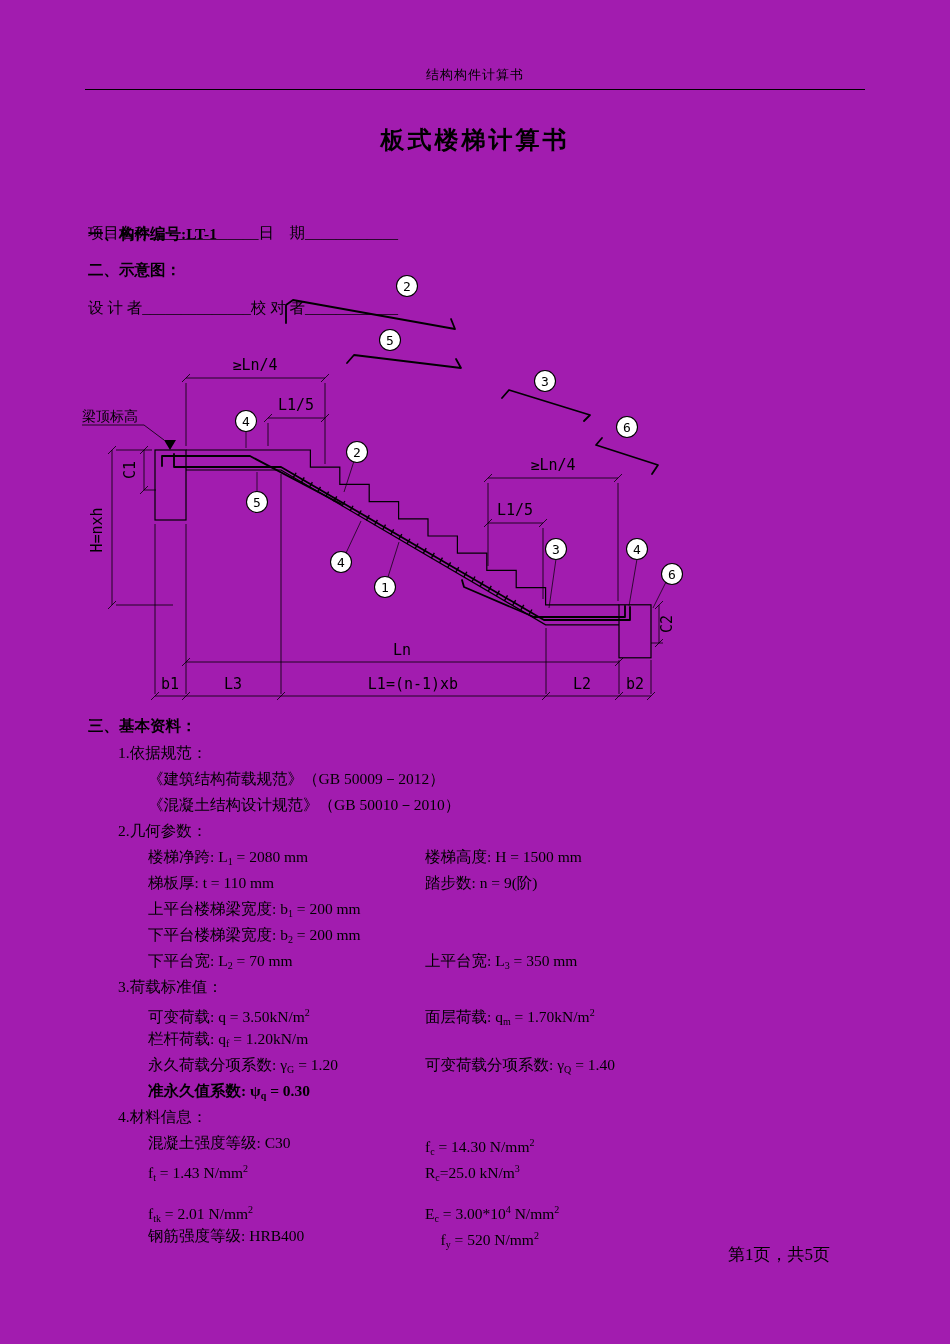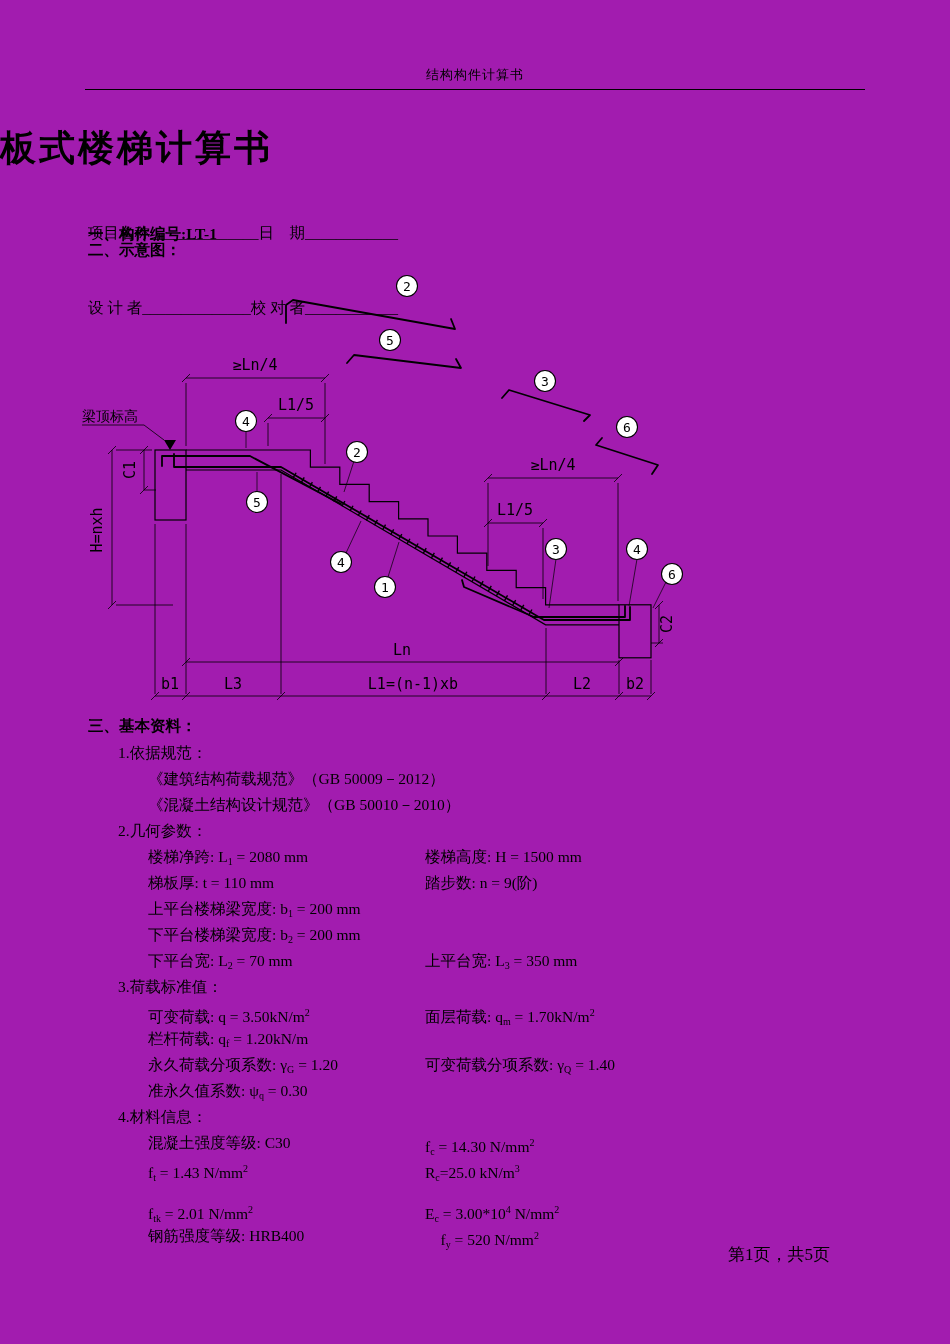--- a/index.html
+++ b/index.html
@@ -5,28 +5,28 @@
   html,body{margin:0;padding:0;background:#ffffff;}
   .page{
     position:relative;width:950px;height:1344px;background:#a21caf;color:#000;
     font-family:"Liberation Serif","DejaVu Serif",serif;overflow:hidden;
   }
   .doc-header{
     position:absolute;top:66px;left:85px;right:85px;text-align:center;
     font-size:13px;letter-spacing:1px;border-bottom:1.5px solid #000;padding-bottom:5px;
   }
   .doc-title{
-    position:absolute;top:124px;left:0;width:100%;text-align:left;
-    font-size:36px;font-weight:bold;letter-spacing:3px;
+    position:absolute;top:124px;left:0;width:100%;text-align:center;
+    font-size:24px;font-weight:bold;letter-spacing:3px;
   }
   .form-block{
     position:absolute;top:170px;left:88px;font-size:15.5px;line-height:25px;white-space:pre;
   }
   .sec{position:absolute;left:88px;font-weight:bold;font-size:15.5px;}
-  .sec1{top:224px;} .sec2{top:240px;} .sec3{top:716px;}
+  .sec1{top:224px;} .sec2{top:260px;} .sec3{top:716px;}
   .diagram{position:absolute;top:268px;left:78px;}
   .content{position:absolute;top:740px;left:88px;width:790px;font-size:15.5px;}
   .row{height:26px;line-height:26px;white-space:pre;}
   .row .left{display:inline-block;vertical-align:top;}
   .row.two .left{width:277px;}
   .row .right{display:inline-block;vertical-align:top;}
   .s-sub{font-size:10px;vertical-align:-3px;}
   .s-sup{font-size:10px;vertical-align:6px;}
   .footer{position:absolute;top:1243px;right:120px;font-size:17px;}
   
@@ -252,21 +252,21 @@
       <div class="row" style="padding-left: 30px;"><span class="left"><span>2.几何参数：</span></span></div>
       <div class="row two" style="padding-left: 60px;"><span class="left"><span>楼梯净跨: L</span><span class="s-sub">1</span><span> = 2080 mm</span></span><span class="right"><span>楼梯高度: H = 1500 mm</span></span></div>
       <div class="row two" style="padding-left: 60px;"><span class="left"><span>梯板厚: t = 110 mm</span></span><span class="right"><span>踏步数: n = 9(阶)</span></span></div>
       <div class="row" style="padding-left: 60px;"><span class="left"><span>上平台楼梯梁宽度: b</span><span class="s-sub">1</span><span> = 200 mm</span></span></div>
       <div class="row" style="padding-left: 60px;"><span class="left"><span>下平台楼梯梁宽度: b</span><span class="s-sub">2</span><span> = 200 mm</span></span></div>
       <div class="row two" style="padding-left: 60px;"><span class="left"><span>下平台宽: L</span><span class="s-sub">2</span><span> = 70 mm</span></span><span class="right"><span>上平台宽: L</span><span class="s-sub">3</span><span> = 350 mm</span></span></div>
       <div class="row" style="padding-left: 30px;"><span class="left"><span>3.荷载标准值：</span></span></div>
       <div class="row two" style="padding-left: 60px;"><span class="left"><span>可变荷载: q = 3.50kN/m</span><span class="s-sup">2</span></span><span class="right"><span>面层荷载: q</span><span class="s-sub">m</span><span> = 1.70kN/m</span><span class="s-sup">2</span></span></div>
       <div class="row" style="padding-left: 60px;"><span class="left"><span>栏杆荷载: q</span><span class="s-sub">f</span><span> = 1.20kN/m</span></span></div>
       <div class="row two" style="padding-left: 60px;"><span class="left"><span>永久荷载分项系数: γ</span><span class="s-sub">G</span><span> = 1.20</span></span><span class="right"><span>可变荷载分项系数: γ</span><span class="s-sub">Q</span><span> = 1.40</span></span></div>
-      <div class="row" style="padding-left: 60px;"><span class="left"><span>准永久值系数: ψ</span><span class="s-sub">q</span><span> = 0.30</span></span></div>
+      <div class="row" style="padding-left: 60px; font-weight: bold;"><span class="left"><span>准永久值系数: ψ</span><span class="s-sub">q</span><span> = 0.30</span></span></div>
       <div class="row" style="padding-left: 30px;"><span class="left"><span>4.材料信息：</span></span></div>
       <div class="row two" style="padding-left: 60px;"><span class="left"><span>混凝土强度等级: C30</span></span><span class="right"><span>f</span><span class="s-sub">c</span><span> = 14.30 N/mm</span><span class="s-sup">2</span></span></div>
       <div class="row two" style="padding-left: 60px;"><span class="left"><span>f</span><span class="s-sub">t</span><span> = 1.43 N/mm</span><span class="s-sup">2</span></span><span class="right"><span>R</span><span class="s-sub">c</span><span>=25.0 kN/m</span><span class="s-sup">3</span></span></div>
       <div class="row two" style="padding-left: 60px; margin-top: 15px;"><span class="left"><span>f</span><span class="s-sub">tk</span><span> = 2.01 N/mm</span><span class="s-sup">2</span></span><span class="right"><span>E</span><span class="s-sub">c</span><span> = 3.00*10</span><span class="s-sup">4</span><span> N/mm</span><span class="s-sup">2</span></span></div>
       <div class="row two" style="padding-left: 60px;"><span class="left"><span>钢筋强度等级: HRB400</span></span><span class="right"><span>    f</span><span class="s-sub">y</span><span> = 520 N/mm</span><span class="s-sup">2</span></span></div>
     </div>
 
   <div class="footer">第1页，共5页</div>
 
 </div>

